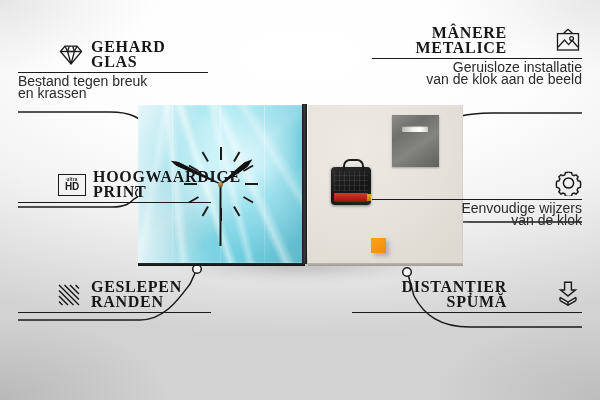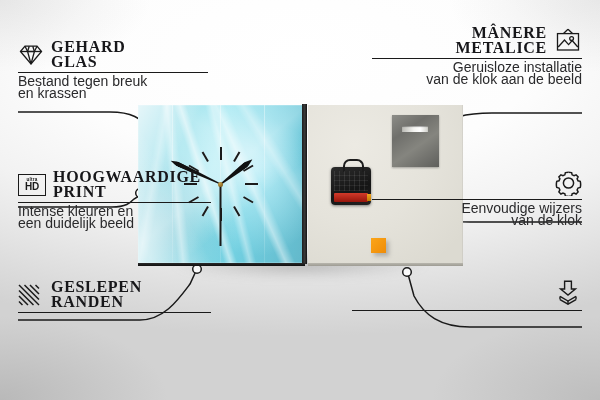--- a/index.html
+++ b/index.html
@@ -227,21 +227,21 @@
     margin-top:3px;
     white-space:nowrap;
   }
   .left .co-head { justify-content:flex-start; }
   .left .co-title { text-align:left; }
   .left .co-desc { text-align:left; }
   .right .co-head { justify-content:flex-end; }
   .right .co-title { text-align:right; }
   .right .co-desc { text-align:right; }
 
-  .ico { flex:0 0 auto; line-height:0; }
+  .ico { flex:0 0 auto; line-height:0;margin-left:40px; }
 
   
   #wires { position:absolute; inset:0; pointer-events:none; }
 
   
   #c-glass   { left:18px;  top:40px;  width:210px; }
   #c-print   { left:18px;  top:170px; width:212px; }
   #c-edges   { left:18px;  top:280px; width:212px; }
   #c-metal   { left:372px; top:26px;  width:210px; }
   #c-mech    { left:372px; top:170px; width:210px; }
@@ -397,24 +397,20 @@
           <span class="u">ultra</span>
           <span class="h">HD</span>
         </span>
       </span>
       <span class="co-title">
         <span>HOOGWAARDIGE</span><br>
         <span>PRINT</span>
       </span>
     </div>
     <div class="co-rule" style="width:193px"></div>
-    <div class="co-desc">
-      <span>Intense kleuren en</span><br>
-      <span>een duidelijk beeld</span>
-    </div>
   </div>
 
   <div class="callout left" id="c-edges">
     <div class="co-head">
       <span class="ico">
         <svg width="26" height="22" viewBox="0 0 26 22">
           <g stroke="#1a1a1a" stroke-width="1.5" fill="none">
             <path d="M1 1 L21 21"></path>
             <path d="M6.5 1 L21 15.5"></path>
             <path d="M12 1 L21 10"></path>
@@ -477,20 +473,24 @@
     </div>
     <div class="co-rule" style="width:210px"></div>
     <div class="co-desc">
       <span>Eenvoudige wijzers</span><br>
       <span>van de klok</span>
     </div>
   </div>
 
   <div class="callout right" id="c-spacer">
     <div class="co-head">
+      <span class="co-title">
+        <span>DISTANȚIER</span><br>
+        <span>SPUMĂ</span>
+      </span>
       <span class="ico">
         <svg width="28" height="27" viewBox="0 0 28 27">
           <g fill="none" stroke="#1a1a1a" stroke-width="1.4">
             <path d="M10.6 1.2 L17.4 1.2 L17.4 9.0 L21.4 9.0 L14 15.0 L6.6 9.0 L10.6 9.0 Z"></path>
             <path d="M6.0 16.4 L14 21.0 L22.0 16.4"></path>
             <path d="M6.0 19.6 L14 24.2 L22.0 19.6"></path>
             <path d="M6.0 16.4 L6.0 19.6 M22.0 16.4 L22.0 19.6"></path>
             <path d="M14 21.0 L14 24.2"></path>
           </g>
         </svg>

